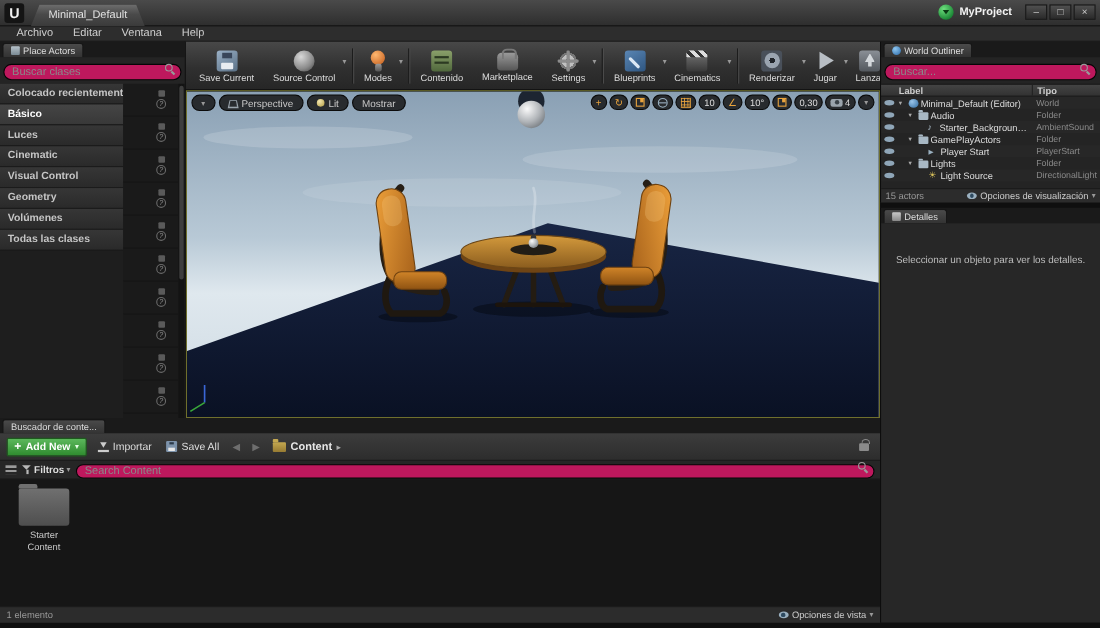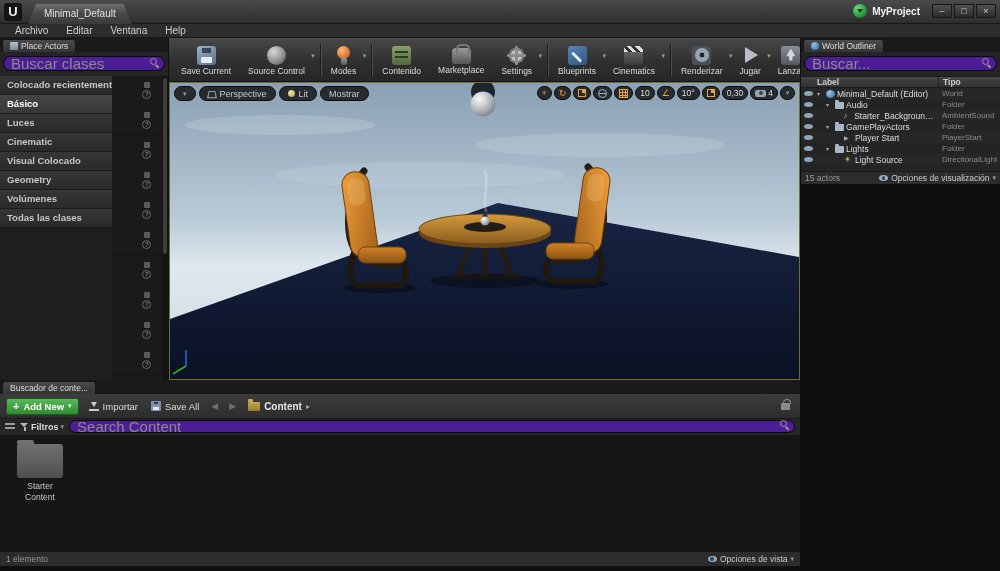--- a/index.html
+++ b/index.html
@@ -29,22 +29,22 @@
   
   .menubar { position:absolute; left:0; top:24px; right:0; height:14px; background:#2d2d2d;
              border-bottom:1px solid #1a1a1a; display:flex; align-items:center; padding-left:6px; }
   .menu-item { padding:0 9px; font-size:10px; color:#cfcfcf; line-height:14px; }
 
   
   .panel-tabrow { height:14px; background:#1a1a1a; display:flex; align-items:flex-end; padding-left:2px; }
   .panel-tab { height:13px; background:linear-gradient(#4a4a4a,#333); border:1px solid #161616; border-bottom:none;
                border-radius:3px 3px 0 0; padding:0 7px; font-size:8.5px; color:#ddd; display:flex; align-items:center; gap:3px; white-space:nowrap; }
   .search-wrap { position:relative; margin:3px; }
-  input.search { width:100%; height:15px; background:#4c1d95; border:1px solid #050505; border-radius:8px;
-                 color:#bbb; font-size:15px; padding:0 16px 0 7px; font-family:inherit; }
+  input.search { width:100%; height:15px; background:#be185d; border:1px solid #050505; border-radius:8px;
+                 color:#bbb; font-size:10px; padding:0 16px 0 7px; font-family:inherit; }
   input.search::placeholder { color:#8a8a8a; }
   .magnifier { position:absolute; right:6px; top:3px; width:9px; height:9px; }
   .magnifier::before { content:""; position:absolute; left:0; top:0; width:5px; height:5px;
                        border:1.5px solid #9a9a9a; border-radius:50%; }
   .magnifier::after { content:""; position:absolute; left:6px; top:6px; width:4px; height:1.5px;
                       background:#9a9a9a; transform:rotate(45deg); transform-origin:left center; }
   .caret { font-size:7px; color:#999; }
   .eye-ic { display:inline-block; width:11px; height:7px; border-radius:50%; background:#9ab0c0; position:relative; }
   .eye-ic::after { content:""; position:absolute; left:3.5px; top:1.5px; width:4px; height:4px; border-radius:50%; background:#2e4a60; }
 
@@ -260,21 +260,21 @@
     <div class="search-wrap">
       <input class="search" type="text" placeholder="Buscar clases" style="">
       <span class="magnifier"></span>
     </div>
     <div class="pa-body">
       <div class="pa-cats">
         <div class="cat">Colocado recientemente</div>
           <div class="cat selected">Básico</div>
           <div class="cat">Luces</div>
           <div class="cat">Cinematic</div>
-          <div class="cat">Visual Colocado</div>
+          <div class="cat">Visual Control</div>
           <div class="cat">Geometry</div>
           <div class="cat">Volúmenes</div>
           <div class="cat">Todas las clases</div>
       </div>
       <div class="pa-thumbs">
         <div class="thumb-row sphere">
             <span class="th"></span>
             <span class="extra">
               <i class="mini"></i>
               <i class="qmark">?</i>
@@ -666,20 +666,31 @@
     <div class="wo-footer">
       <span class="left">15 actors</span>
       <span class="opt-btn">
         <span class="eye-ic"></span>
         <span>Opciones de visualización</span>
         <span class="caret">▾</span>
       </span>
     </div>
   </div>
 
+  <div class="details">
+    <div class="panel-tabrow">
+      <div class="panel-tab">
+        <span class="det-ic"></span>
+        <span>Detalles</span>
+      </div>
+    </div>
+    <div class="details-body">
+      <div class="details-msg">Seleccionar un objeto para ver los detalles.</div>
+    </div>
+  </div>
 
   <div class="content-browser">
     <div class="panel-tabrow">
       <div class="panel-tab">
         <span>Buscador de conte...</span>
       </div>
     </div>
     <div class="cb-toolbar">
       <div class="addnew">
         <span class="plus"></span>

